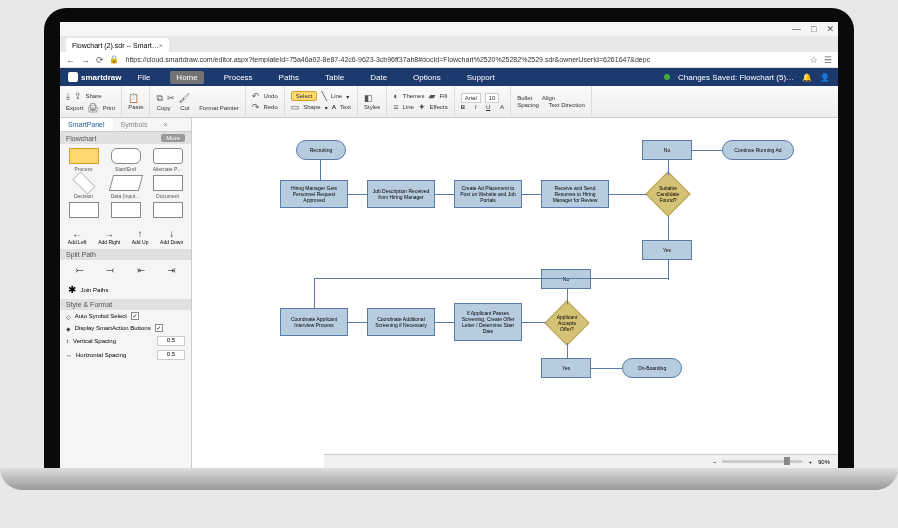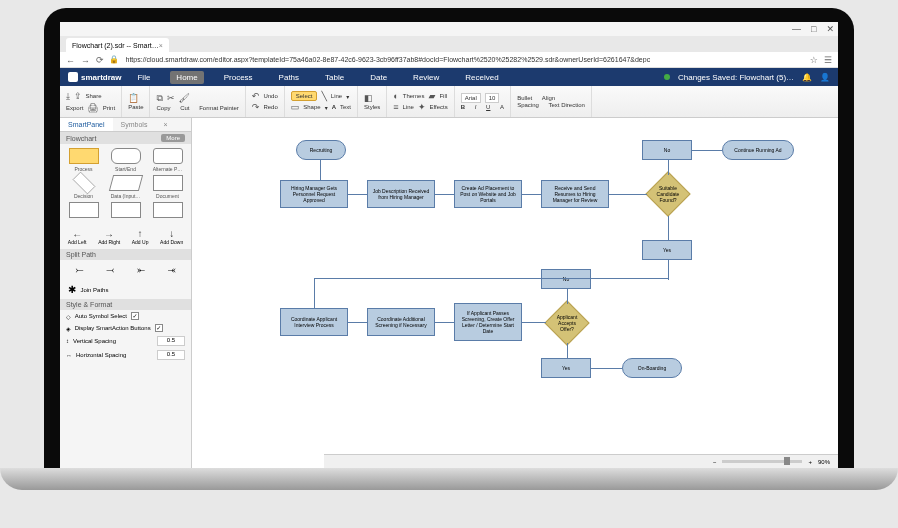--- a/index.html
+++ b/index.html
@@ -110,22 +110,22 @@
     <span class="logo-icon"></span>
     <span>smartdraw</span>
    </div>
    <div class="menu">
     <span class="menu-item">File</span>
     <span class="menu-item active">Home</span>
     <span class="menu-item">Process</span>
     <span class="menu-item">Paths</span>
     <span class="menu-item">Table</span>
     <span class="menu-item">Date</span>
-    <span class="menu-item">Review</span>
-    <span class="menu-item">Received</span>
+    <span class="menu-item">Options</span>
+    <span class="menu-item">Support</span>
    </div>
    <div class="status">
     <span class="status-dot"></span>
     <span>Changes Saved: Flowchart (5)…</span>
     <span>🔔</span>
     <span>👤</span>
    </div>
   </div>
 
   <div class="ribbon">

